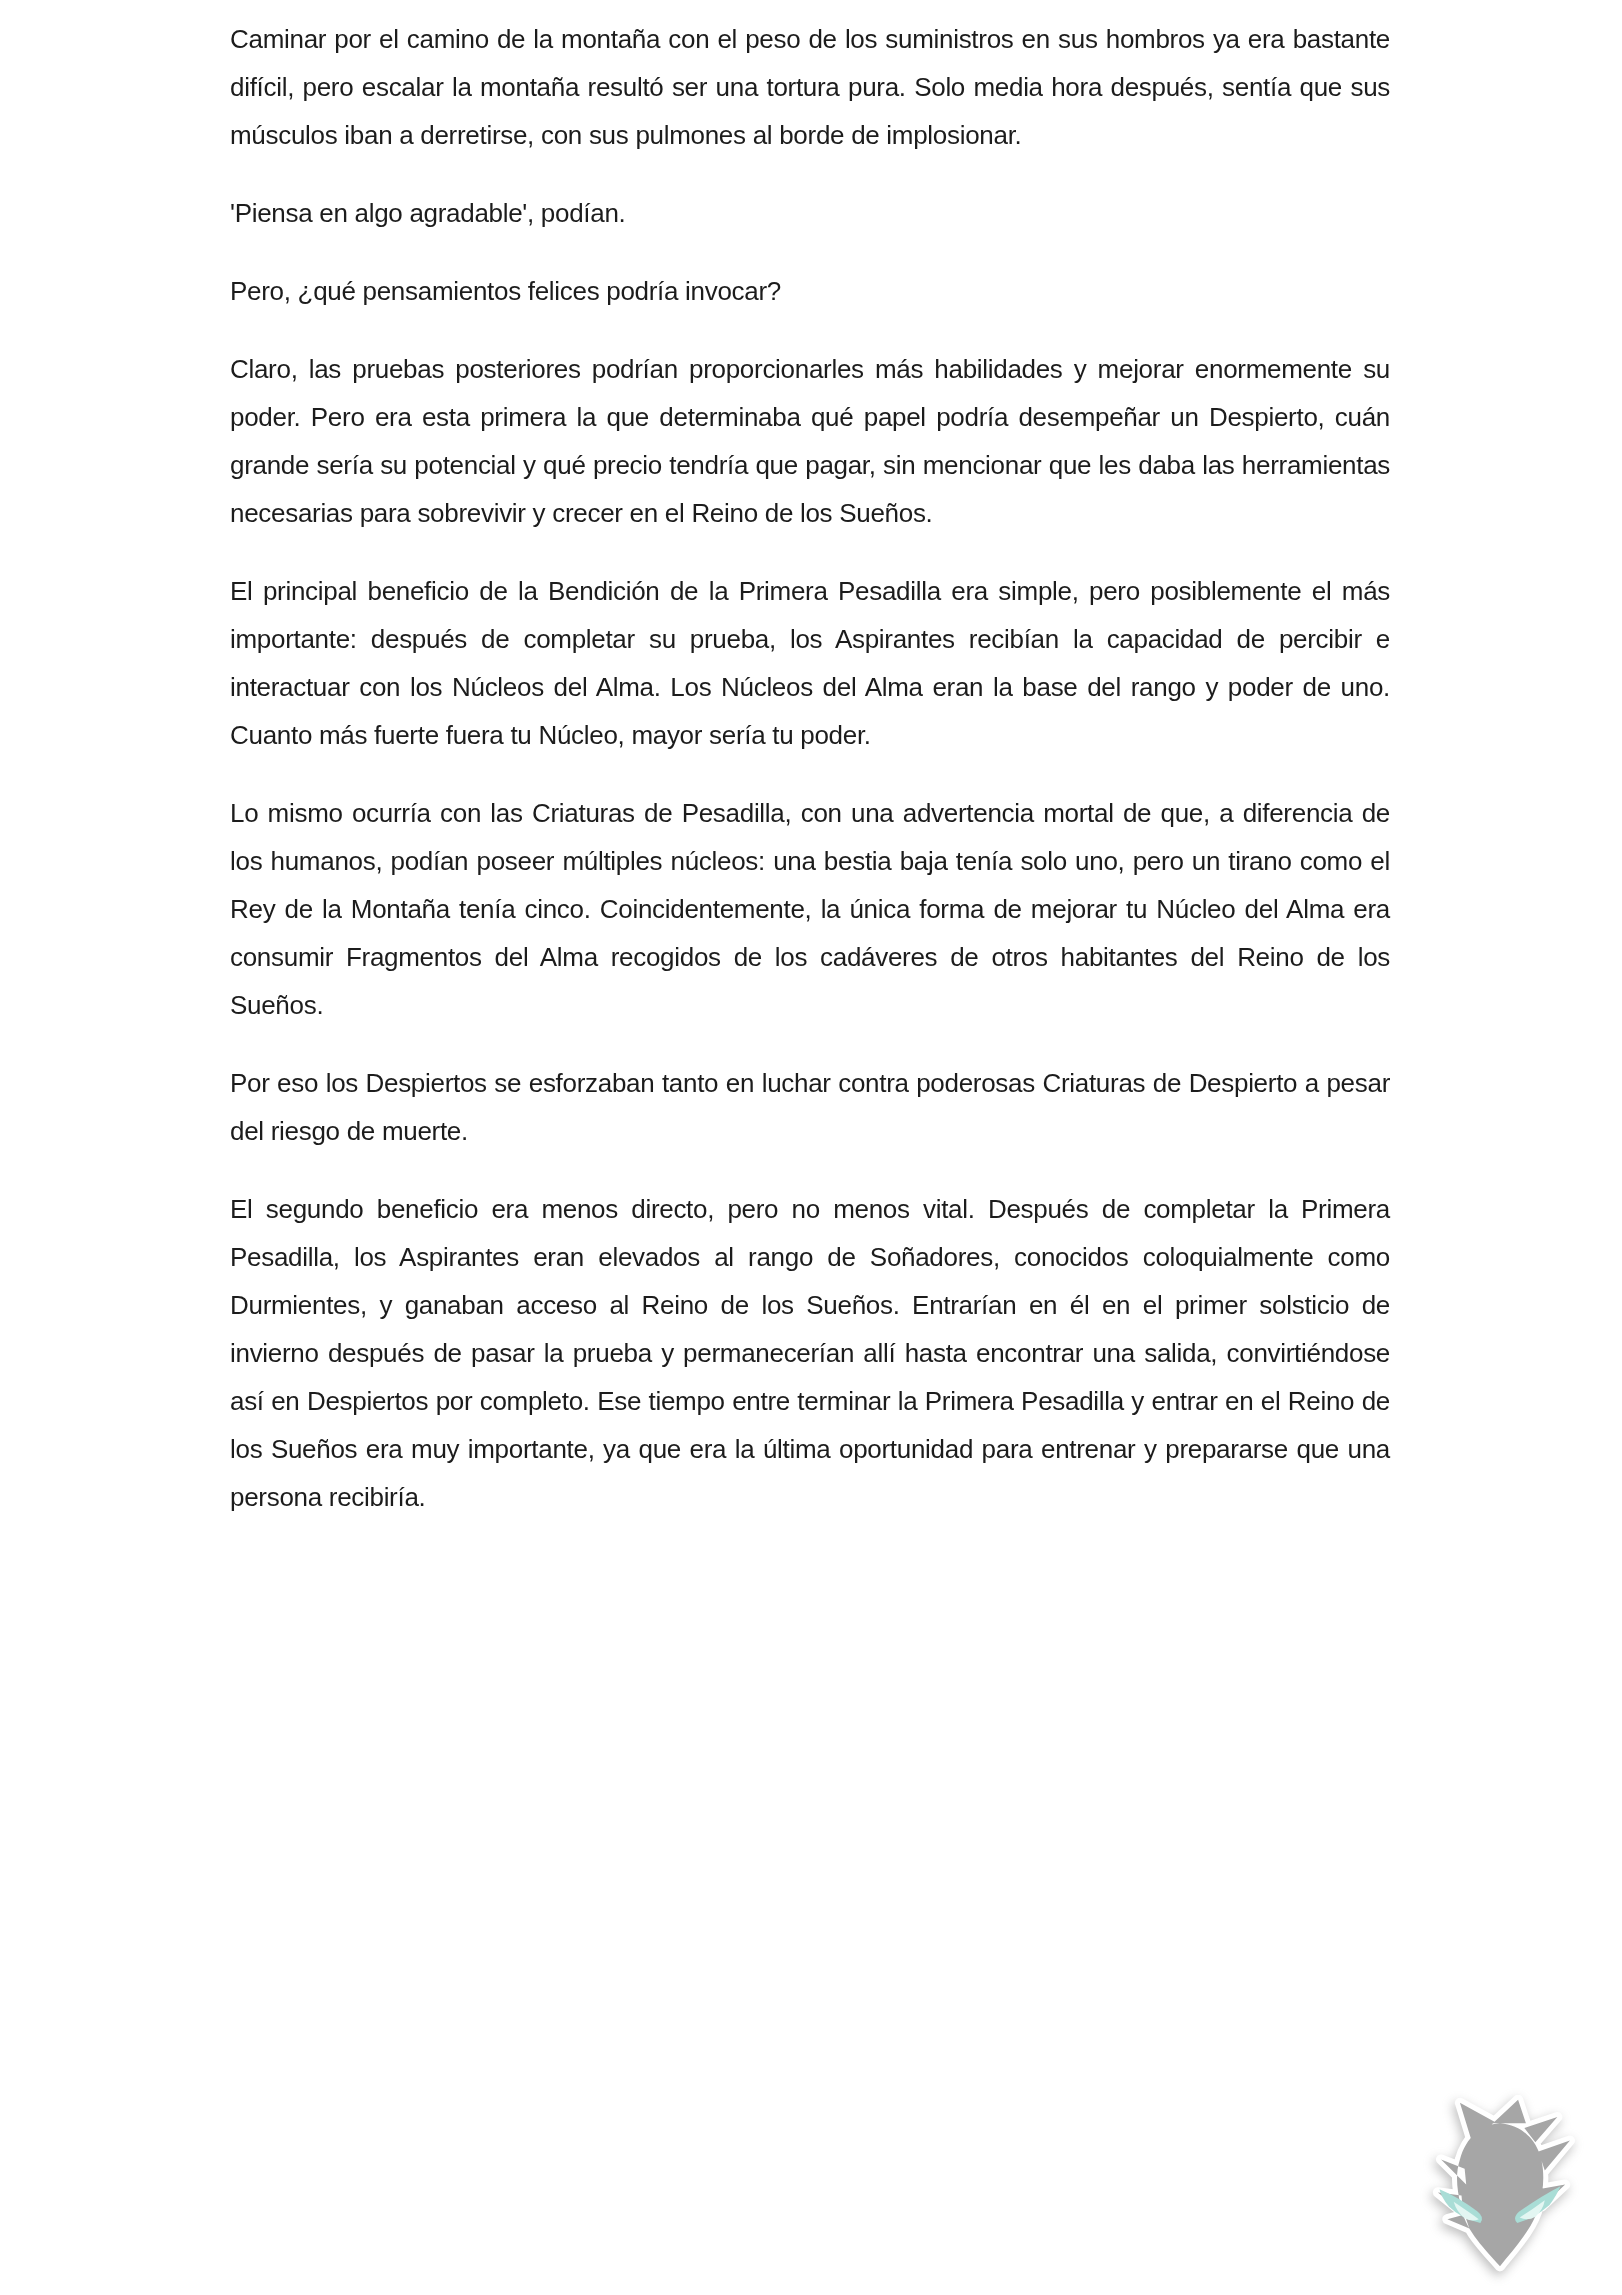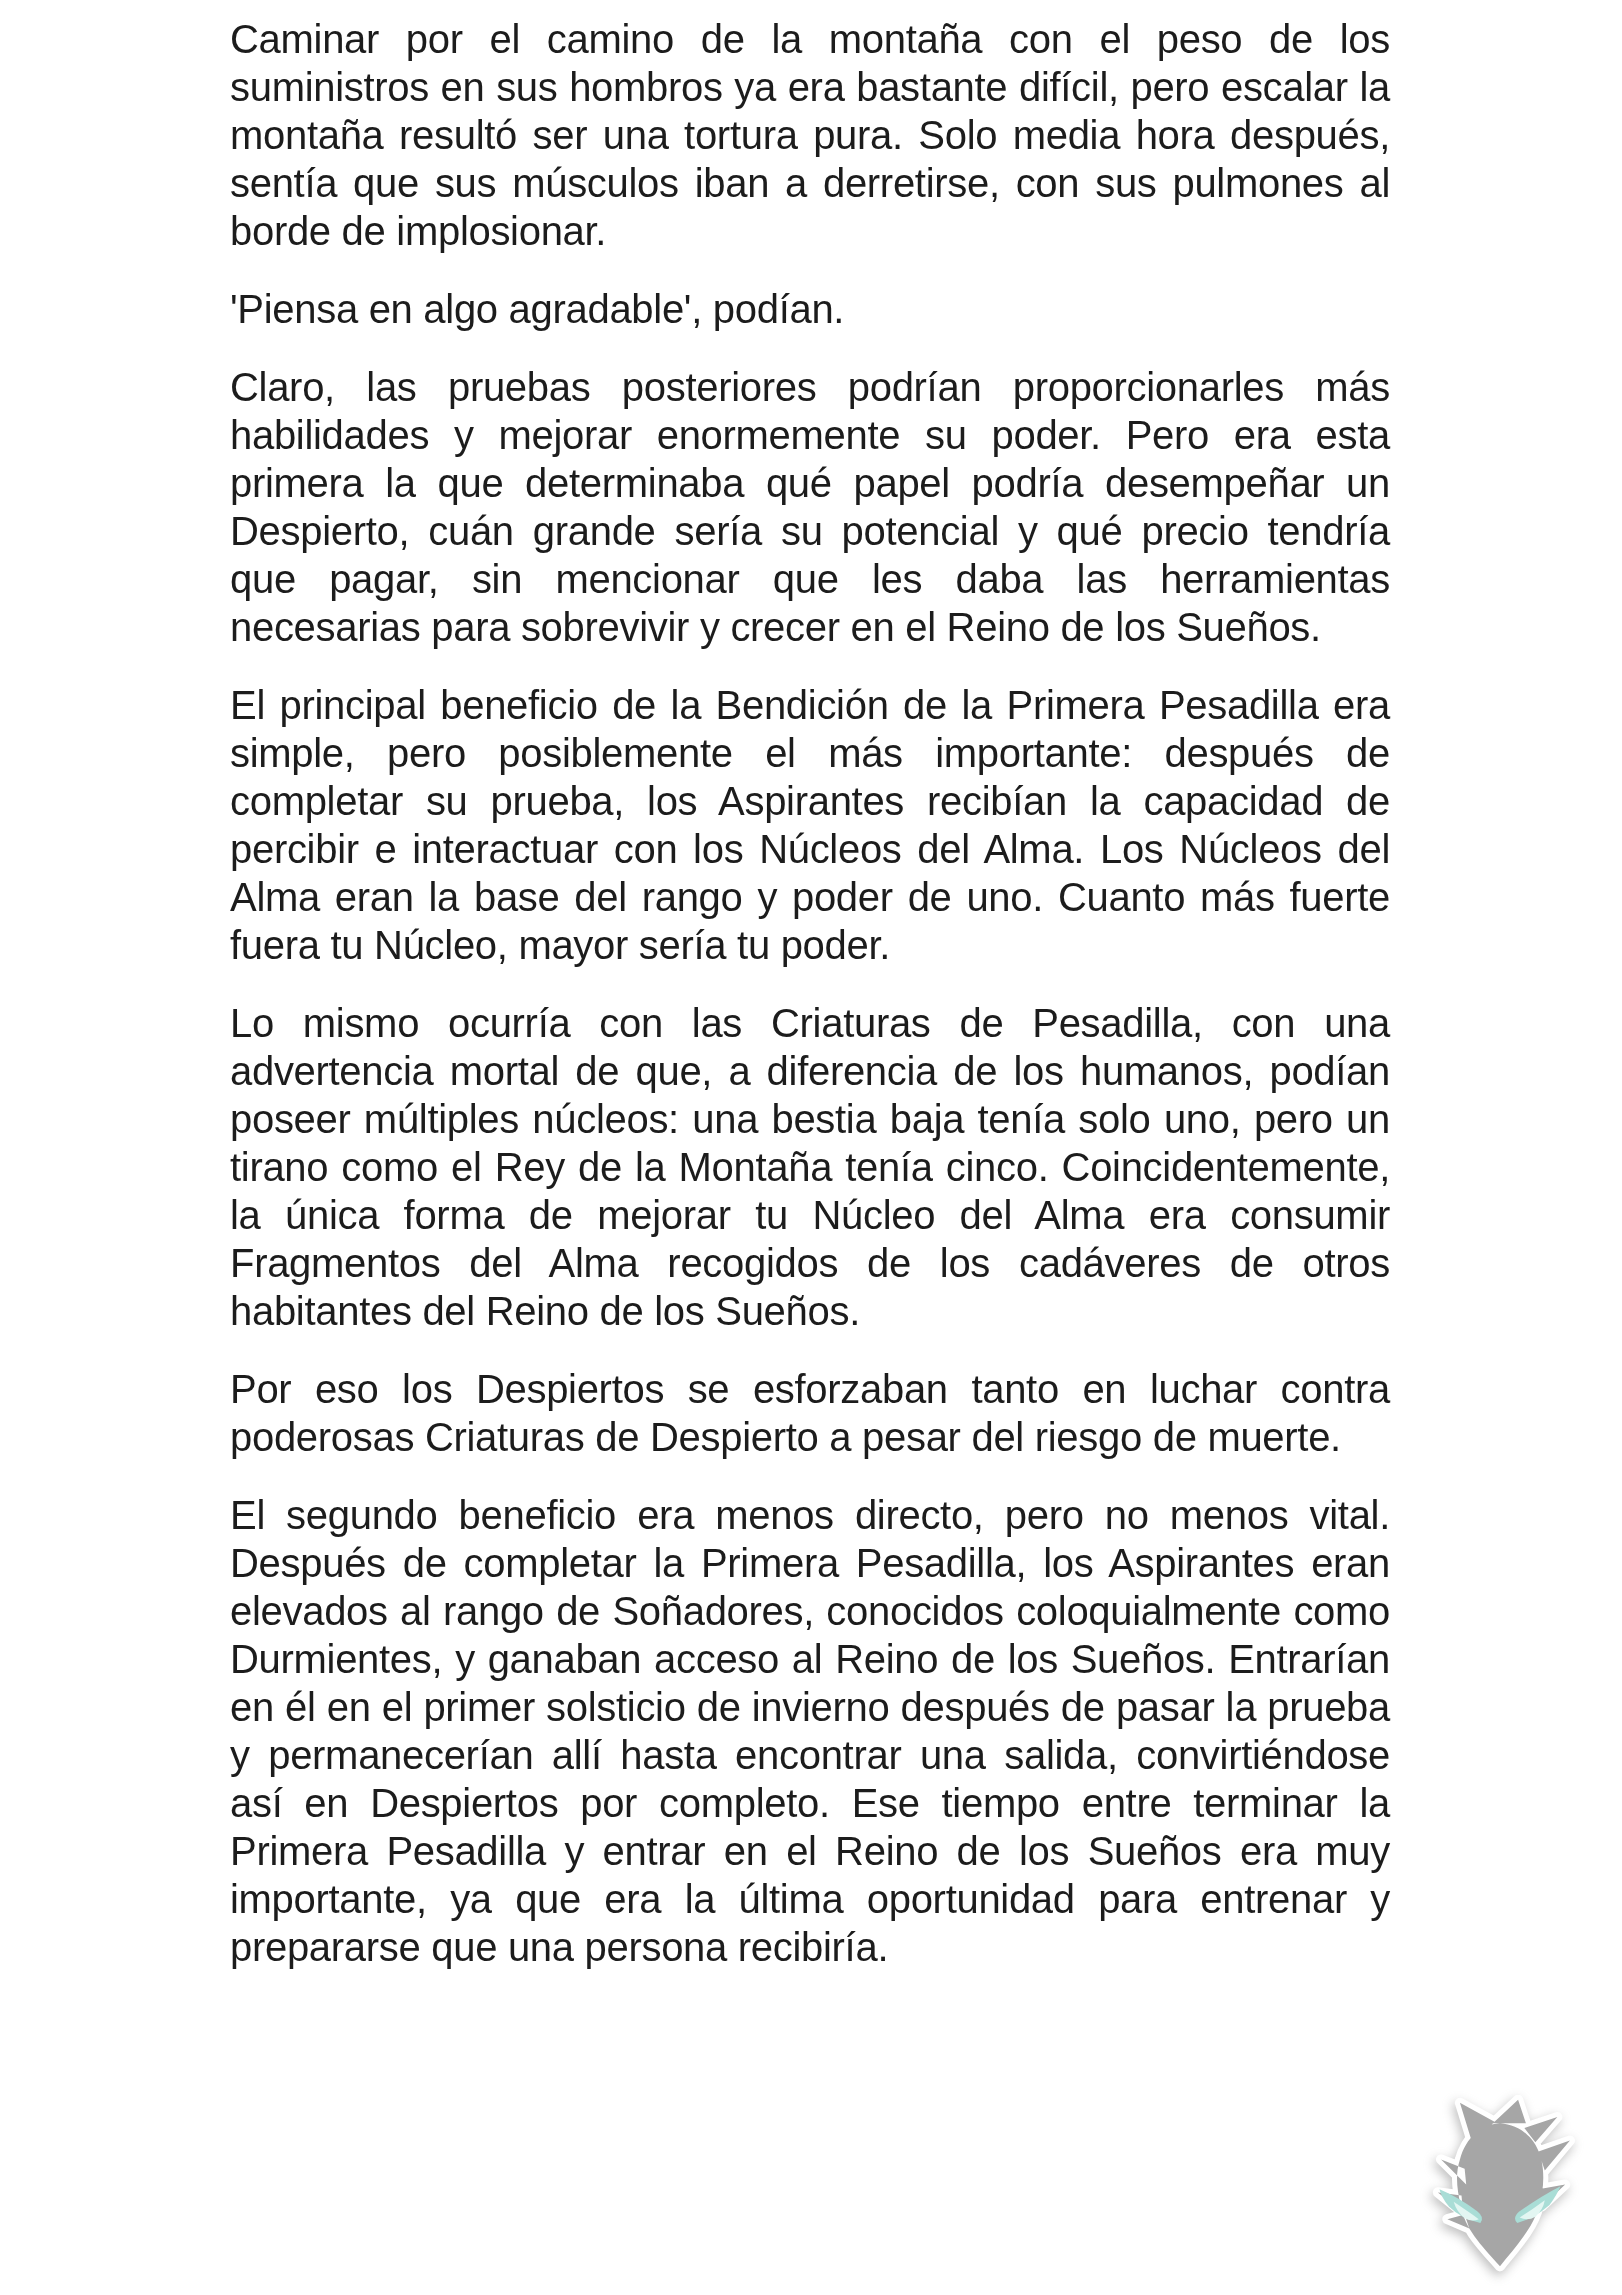--- a/index.html
+++ b/index.html
@@ -14,21 +14,21 @@
     overflow: hidden;
   }
   .text-column {
     position: absolute;
     left: 230px;
     top: 15.3px;
     width: 1160px;
   }
   .text-column p {
     font-family: "Liberation Sans", "DejaVu Sans", sans-serif;
-    font-size: 40px;
+    font-size: 26px;
     line-height: 48px;
     letter-spacing: -0.3px;
     text-align: justify;
     color: #1c1c1c;
     margin: 0 0 30px 0;
   }
   .watermark {
     position: absolute;
     left: 1425px;
     top: 2095px;
@@ -45,20 +45,21 @@
     stroke-linejoin: round;
     stroke-linecap: round;
   }
 </style>
 </head>
 <body>
 
 <div class="text-column">
   <p>Caminar por el camino de la montaña con el peso de los suministros en sus hombros ya era bastante difícil, pero escalar la montaña resultó ser una tortura pura. Solo media hora después, sentía que sus músculos iban a derretirse, con sus pulmones al borde de implosionar.</p>
   <p>'Piensa en algo agradable', podían.</p>
+  <p>Pero, ¿qué pensamientos felices podría invocar?</p>
   <p>Claro, las pruebas posteriores podrían proporcionarles más habilidades y mejorar enormemente su poder. Pero era esta primera la que determinaba qué papel podría desempeñar un Despierto, cuán grande sería su potencial y qué precio tendría que pagar, sin mencionar que les daba las herramientas necesarias para sobrevivir y crecer en el Reino de los Sueños.</p>
   <p>El principal beneficio de la Bendición de la Primera Pesadilla era simple, pero posiblemente el más importante: después de completar su prueba, los Aspirantes recibían la capacidad de percibir e interactuar con los Núcleos del Alma. Los Núcleos del Alma eran la base del rango y poder de uno. Cuanto más fuerte fuera tu Núcleo, mayor sería tu poder.</p>
   <p>Lo mismo ocurría con las Criaturas de Pesadilla, con una advertencia mortal de que, a diferencia de los humanos, podían poseer múltiples núcleos: una bestia baja tenía solo uno, pero un tirano como el Rey de la Montaña tenía cinco. Coincidentemente, la única forma de mejorar tu Núcleo del Alma era consumir Fragmentos del Alma recogidos de los cadáveres de otros habitantes del Reino de los Sueños.</p>
   <p>Por eso los Despiertos se esforzaban tanto en luchar contra poderosas Criaturas de Despierto a pesar del riesgo de muerte.</p>
   <p>El segundo beneficio era menos directo, pero no menos vital. Después de completar la Primera Pesadilla, los Aspirantes eran elevados al rango de Soñadores, conocidos coloquialmente como Durmientes, y ganaban acceso al Reino de los Sueños. Entrarían en él en el primer solsticio de invierno después de pasar la prueba y permanecerían allí hasta encontrar una salida, convirtiéndose así en Despiertos por completo. Ese tiempo entre terminar la Primera Pesadilla y entrar en el Reino de los Sueños era muy importante, ya que era la última oportunidad para entrenar y prepararse que una persona recibiría.</p>
 </div>
 
 <div class="watermark">
   <svg viewBox="0 0 190 238" aria-hidden="true">
 

